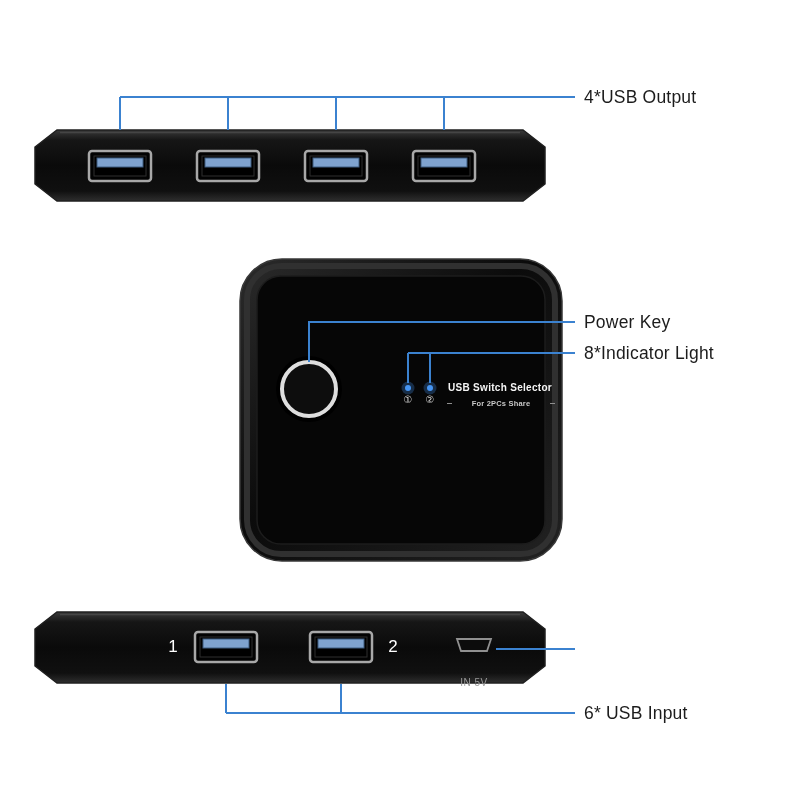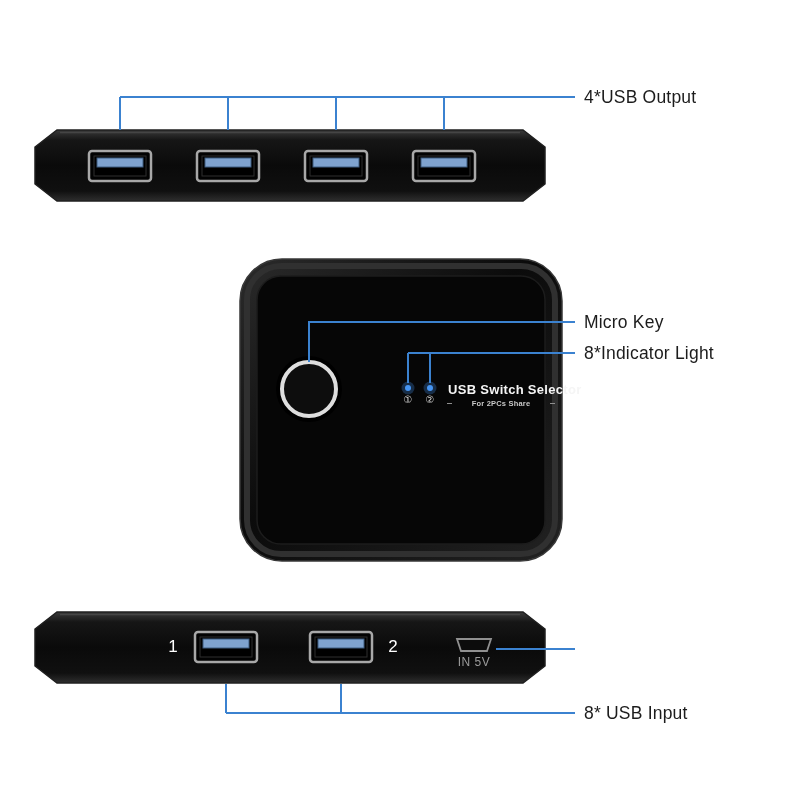--- a/index.html
+++ b/index.html
@@ -18,41 +18,41 @@
   
   .callout{stroke:var(--callout,#3b82d0);stroke-width:2;fill:none;}
 
   .led{fill:var(--indicator-light,#4695f2);}
   .led-halo{fill:var(--indicator-light,#4695f2);opacity:.28;}
   .tongue{fill:var(--usb-tongue,#7fa3cf);stroke:#3f5d80;stroke-width:1;}
 
   
   .device-title{
     position:absolute;left:448px;top:382px;
-    font-size:13px;font-weight:bold;color:#f5f5f5;letter-spacing:.3px;white-space:nowrap;
+    font-size:10px;font-weight:bold;color:#f5f5f5;letter-spacing:.3px;white-space:nowrap;
   }
   .device-subtitle{
     position:absolute;left:447px;top:399px;width:108px;
     display:flex;align-items:center;gap:20px;
   }
   .device-subtitle .rule{flex:1;height:1px;background:#8f8f8f;}
   .device-subtitle .sub-text{
     font-size:7.5px;color:#c9c9c9;white-space:nowrap;font-weight:bold;letter-spacing:.2px;
   }
   .indicator-num{
     position:absolute;transform:translateX(-50%);
     font-family:"DejaVu Sans",sans-serif;font-size:10px;color:#d8d8d8;
   }
   .port-num{
     position:absolute;transform:translate(-50%,-50%);
     font-size:17px;color:#ffffff;
   }
   .power-port-text{
     position:absolute;transform:translate(-50%,-50%);
-    font-size:12px;color:#9a9a9a;letter-spacing:.5px;white-space:nowrap;
+    font-size:10px;color:#9a9a9a;letter-spacing:.5px;white-space:nowrap;margin-top:20px;
   }
 </style>
 </head>
 <body>
 
 <div id="stage">
 
   <svg id="art" width="800" height="800" viewBox="0 0 800 800">
     <defs>
       <linearGradient id="barGrad" x1="0" y1="0" x2="0" y2="1">
@@ -133,23 +133,23 @@
     <line class="callout" x1="496" y1="649" x2="575" y2="649"></line>
 
     <g>
       <line class="callout" x1="226" y1="684" x2="226" y2="713"></line>
       <line class="callout" x1="341" y1="684" x2="341" y2="713"></line>
       <line class="callout" x1="226" y1="713" x2="575" y2="713"></line>
     </g>
   </svg>
 
   <div class="label" style="top:97px">4*USB Output</div>
-  <div class="label" style="top:322px">Micro Key</div>
+  <div class="label" style="top:322px">Power Key</div>
   <div class="label" style="top:353px">8*Indicator Light</div>
-  <div class="label" style="top:713px">8* USB Input</div>
+  <div class="label" style="top:713px">6* USB Input</div>
 
   <div class="device-title">USB Switch Selector</div>
   <div class="device-subtitle">
     <span class="rule"></span>
     <span class="sub-text">For 2PCs Share</span>
     <span class="rule"></span>
   </div>
   <div class="indicator-num" style="left:408px;top:394px">①</div>
   <div class="indicator-num" style="left:430px;top:394px">②</div>
 

